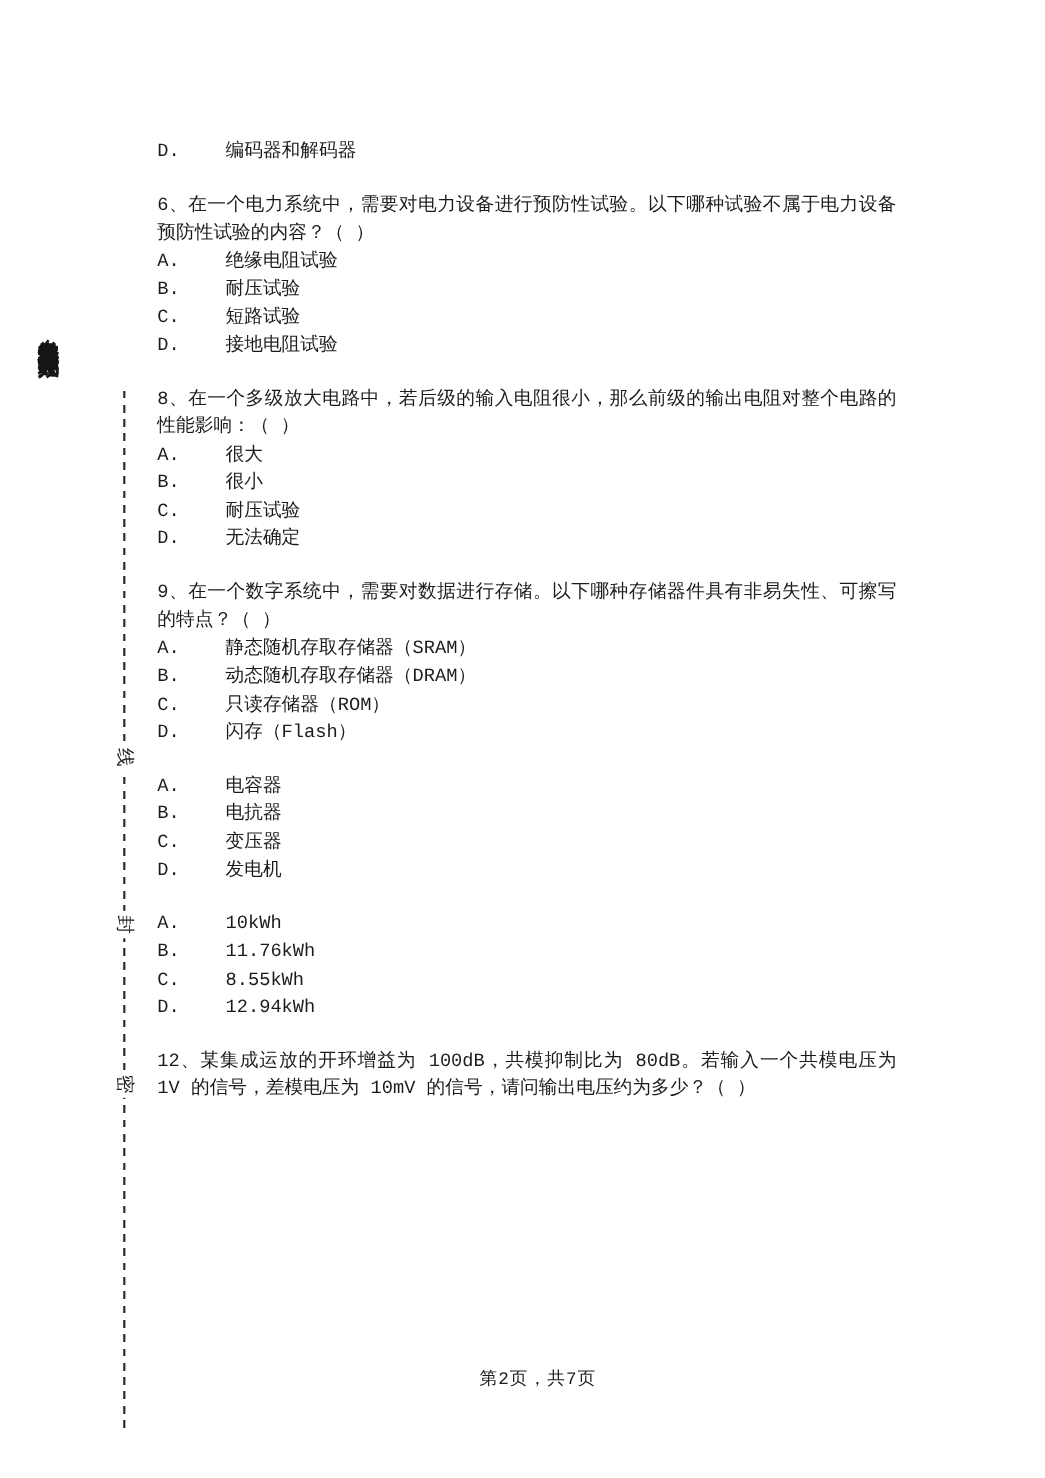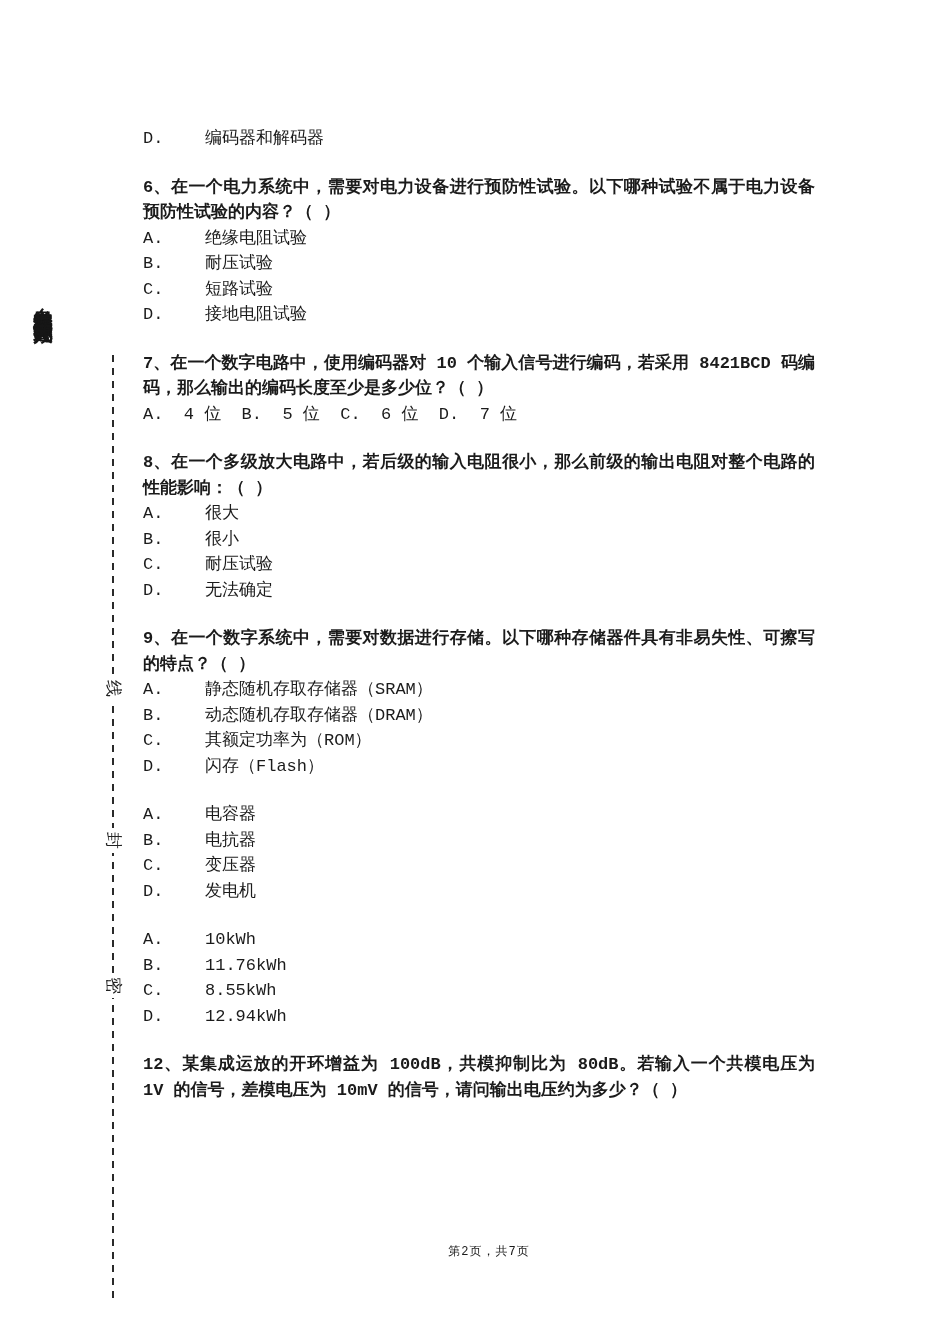--- a/index.html
+++ b/index.html
@@ -55,32 +55,32 @@
   .content {
     position: absolute;
     left: 143px;
     top: 126px;
     width: 672px;
     font-size: 17px;
     line-height: 25.5px;
     text-align: justify;
   }
   .question { margin-top: 23px; }
-  .stem { text-align: justify; font-weight: bold; }
+  .stem { text-align: justify; }
   .opt-row { display: flex; text-align: left; }
   .opt-label { flex: 0 0 32px; }
   .opt-text { flex: 1 1 auto; margin-left: 30px; }
   .opt-inline { white-space: pre-wrap; text-align: left; }
   .footer {
     position: absolute;
     left: 0;
     top: 1243px;
     width: 100%;
     text-align: center;
-    font-size: 12px;
+    font-size: 16px;
     letter-spacing: 1px;
     padding-left: 28px;
   }
 </style>
 </head>
 <body>
 
 <div class="page">
 
   <div class="seal-warning">自觉遵守考场纪律如考试作弊此答卷无效</div>
@@ -110,24 +110,20 @@
       <div class="opt-row">
         <span class="opt-label">C.</span>
         <span class="opt-text">短路试验</span>
       </div>
       <div class="opt-row">
         <span class="opt-label">D.</span>
         <span class="opt-text">接地电阻试验</span>
       </div>
     </section>
 
-    <section class="question">
-      <p class="stem">7、在一个数字电路中，使用编码器对 10 个输入信号进行编码，若采用 8421BCD 码编码，那么输出的编码长度至少是多少位？（ ）</p>
-      <p class="opt-inline">A.  4 位  B.  5 位  C.  6 位  D.  7 位</p>
-    </section>
 
     <section class="question">
       <p class="stem">8、在一个多级放大电路中，若后级的输入电阻很小，那么前级的输出电阻对整个电路的性能影响：（ ）</p>
       <div class="opt-row">
         <span class="opt-label">A.</span>
         <span class="opt-text">很大</span>
       </div>
       <div class="opt-row">
         <span class="opt-label">B.</span>
         <span class="opt-text">很小</span>
@@ -147,21 +143,21 @@
       <div class="opt-row">
         <span class="opt-label">A.</span>
         <span class="opt-text">静态随机存取存储器（SRAM）</span>
       </div>
       <div class="opt-row">
         <span class="opt-label">B.</span>
         <span class="opt-text">动态随机存取存储器（DRAM）</span>
       </div>
       <div class="opt-row">
         <span class="opt-label">C.</span>
-        <span class="opt-text">其额定功率为（ROM）</span>
+        <span class="opt-text">只读存储器（ROM）</span>
       </div>
       <div class="opt-row">
         <span class="opt-label">D.</span>
         <span class="opt-text">闪存（Flash）</span>
       </div>
     </section>
 
     <section class="question">
       <div class="opt-row">
         <span class="opt-label">A.</span>

